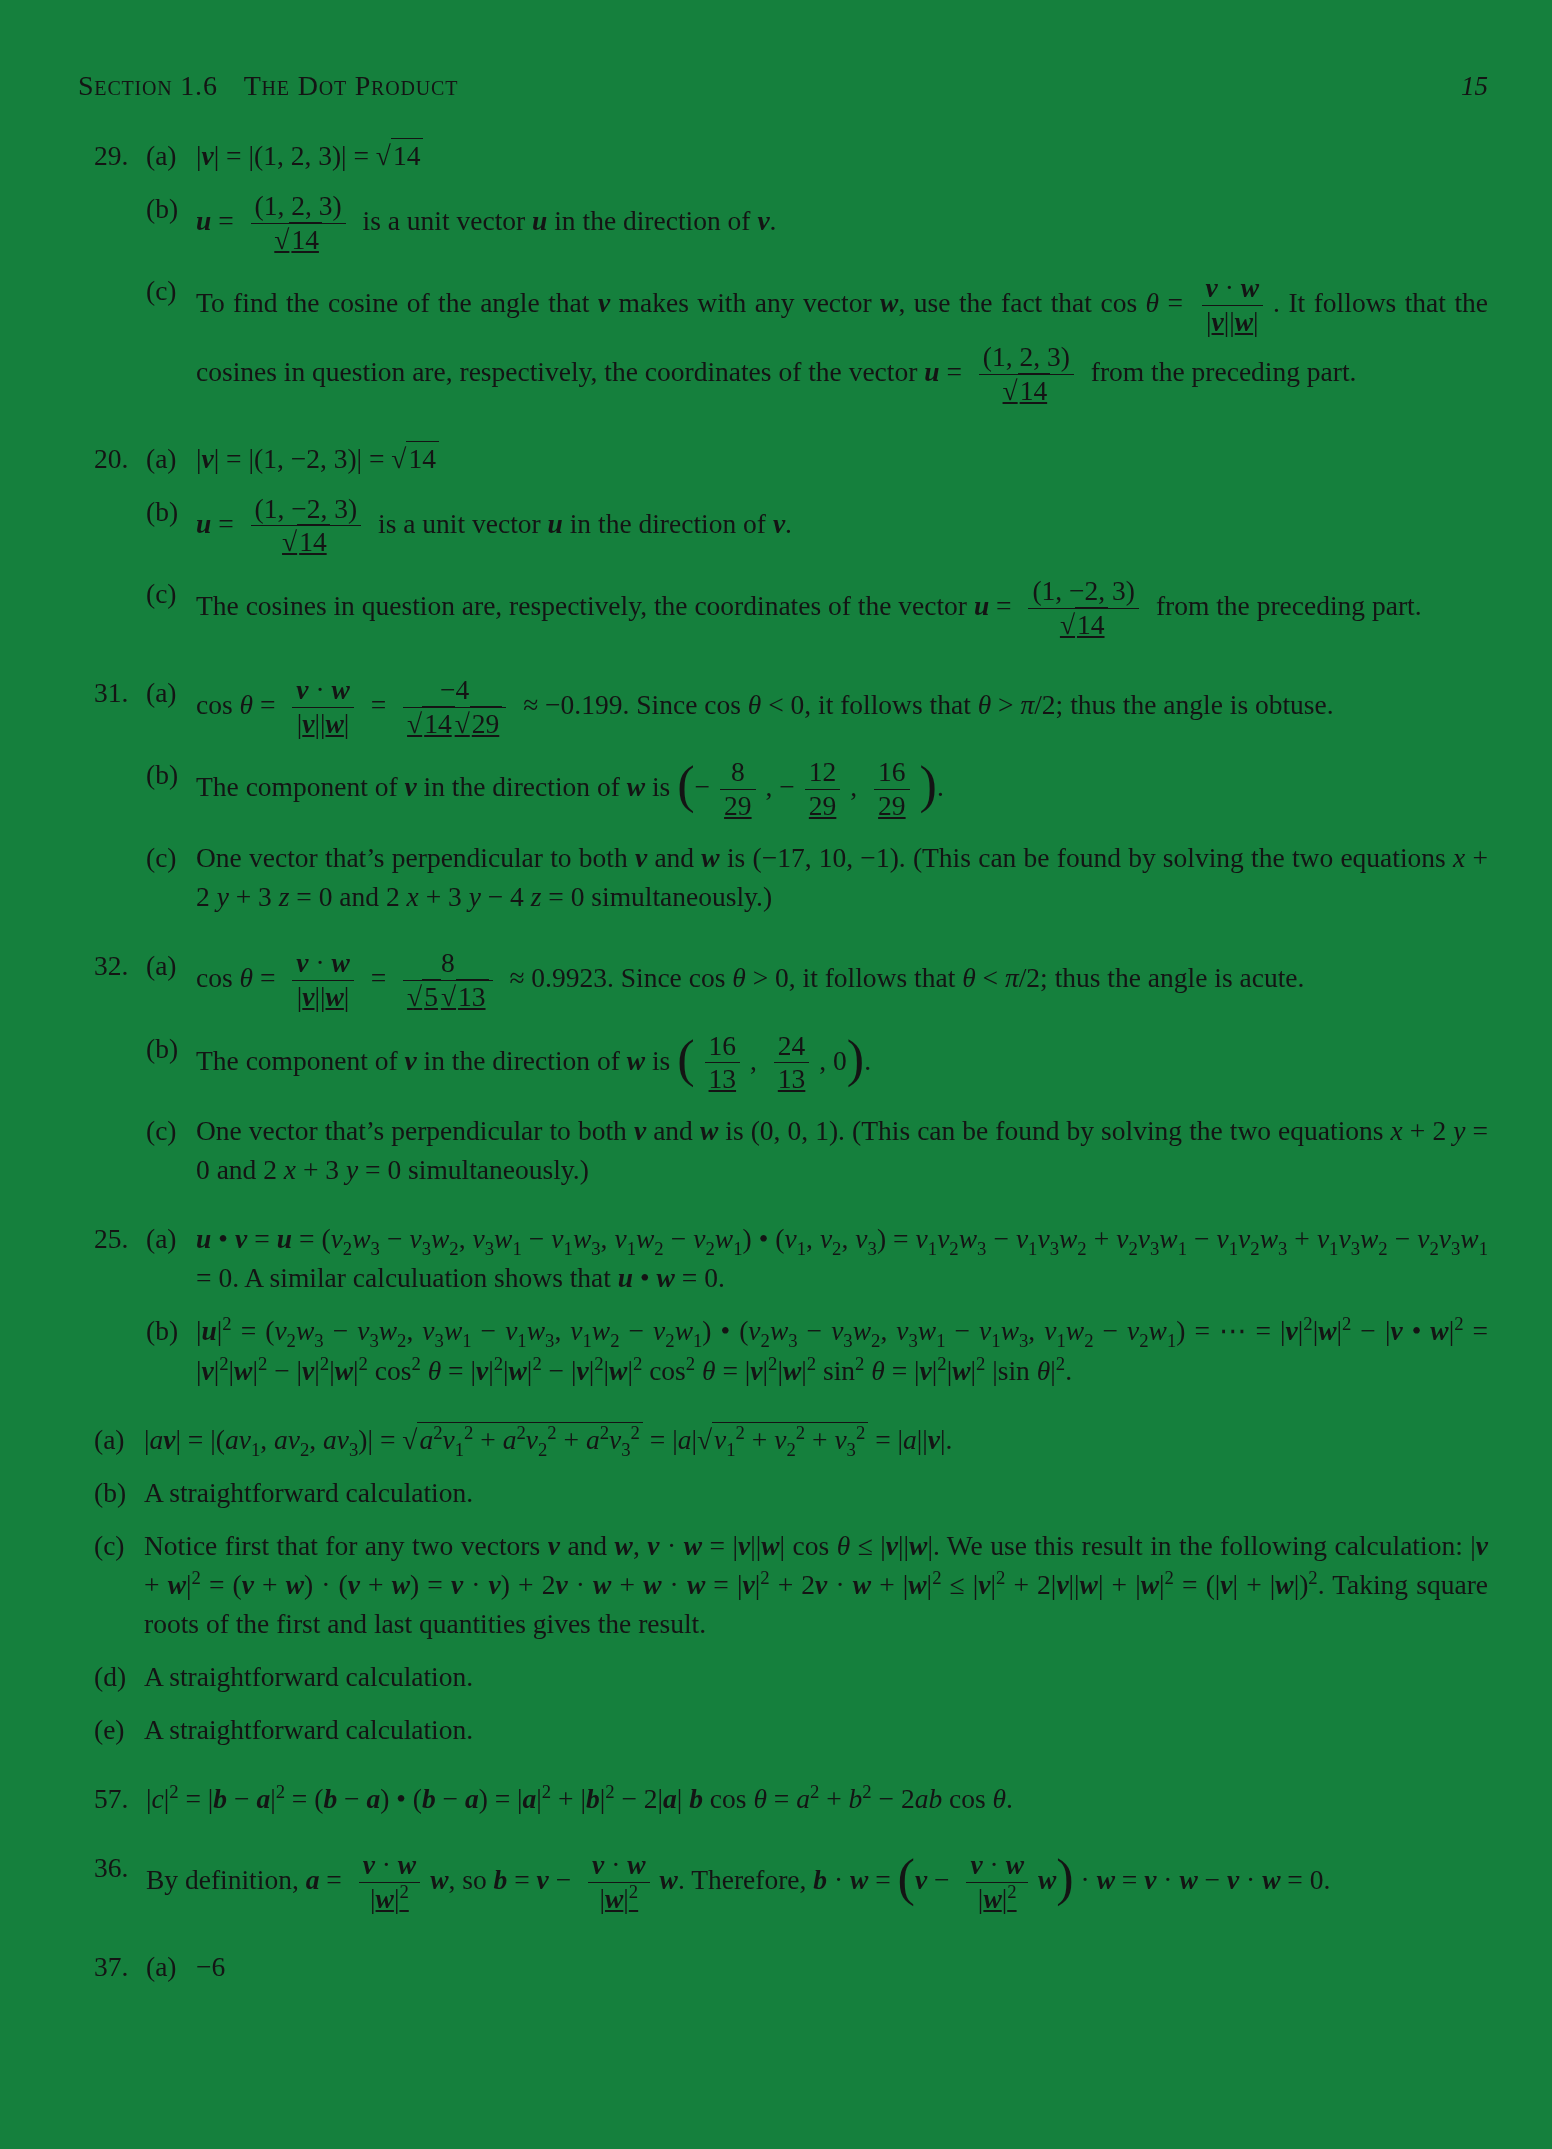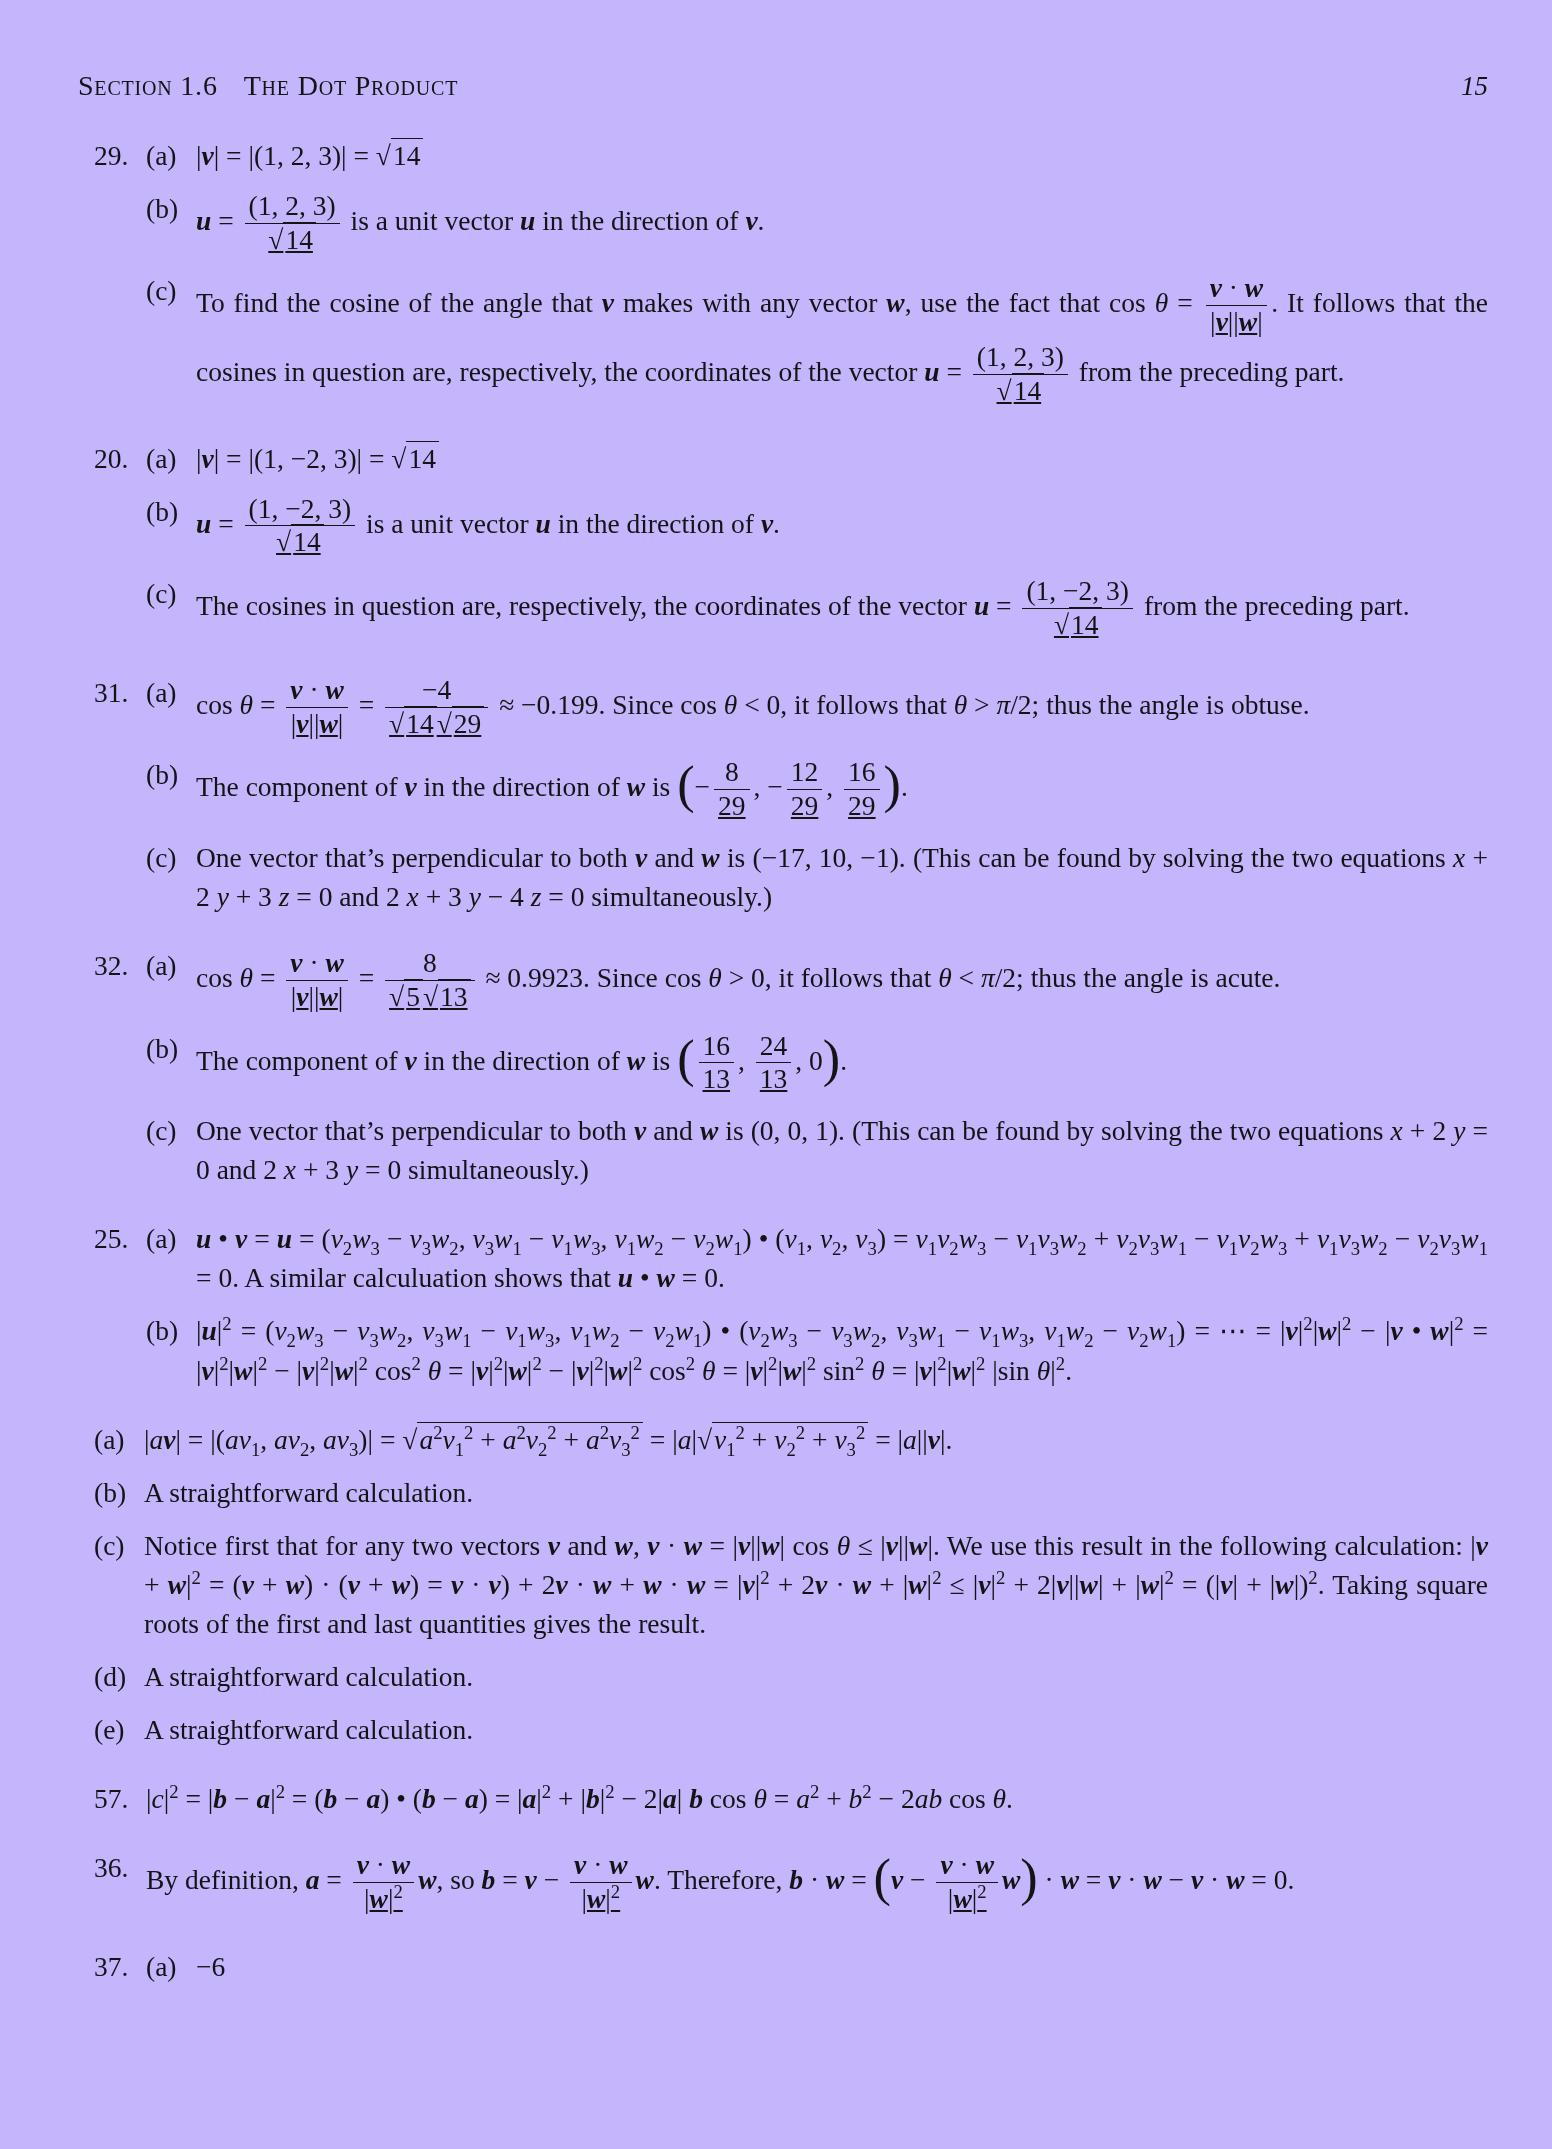--- a/index.html
+++ b/index.html
@@ -1,21 +1,21 @@
 <!DOCTYPE html>
 <html><head>
 <meta charset="utf-8">
 <title>Document page</title>
 <style>
   html,body { margin:0; padding:0; background:#e8e8e8; }
   .page {
     position:relative;
     width:1552px; height:2149px;
     margin:0 auto;
-    background:#c4b5fd;
+    background:#15803d;
     color:#141414;
     font-family:"Liberation Serif","DejaVu Serif",serif;
     font-size:27.5px;
     line-height:1.42;
     overflow:hidden;
     box-sizing:border-box;
     padding:66px 64px 0 78px;
   }
   
   .hdr { display:flex; justify-content:space-between; align-items:baseline; margin-bottom:26px; }
@@ -29,21 +29,21 @@
   .parts { flex:1; min-width:0; }
   .part { display:flex; margin-top:14px; }
   .part:first-child { margin-top:0; }
   .plabel { width:50px; flex:none; }
   .pbody { flex:1; min-width:0; text-align:justify; }
 
   
   i { font-style:italic; }
   b { font-weight:bold; font-style:italic; }
   sub, sup { font-size:68%; line-height:0; }
-  f { display:inline-block; vertical-align:middle; text-align:center; line-height:1.12; margin:2px 4px; }
+  f { display:inline-block; vertical-align:middle; text-align:center; line-height:1.12; margin:2px 10px; }
   f > n { display:block; border-bottom:1.6px solid #141414; padding:0 4px 1px 4px; }
   f > d { display:block; padding:1px 4px 0 4px;text-decoration:underline; }
   r { display:inline; border-top:1.6px solid #141414; padding:1px 3px 0 2px; white-space:nowrap; }
   g { font-size:190%; line-height:0; vertical-align:-0.12em; font-weight:400; font-style:normal; }
   .nw { white-space:nowrap; }
 </style>
 </head>
 <body>
 
 <div class="page">

